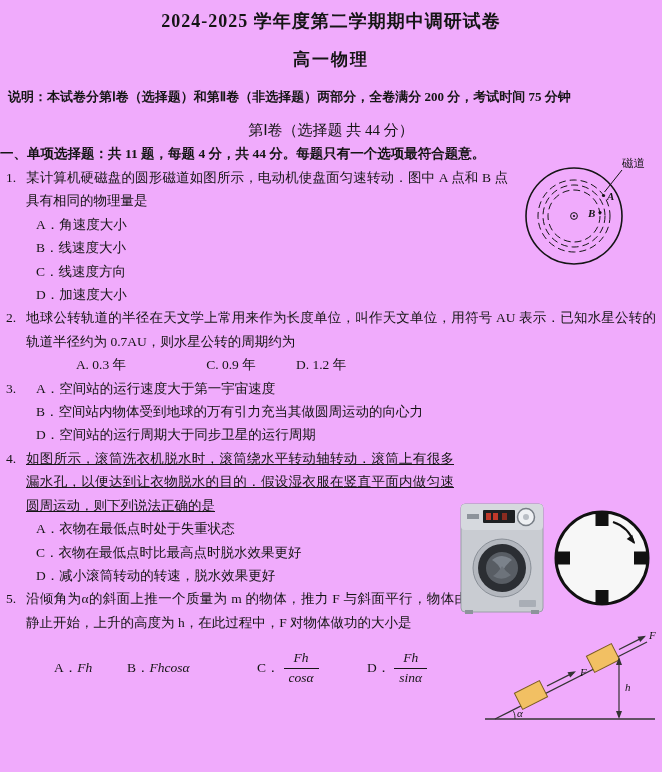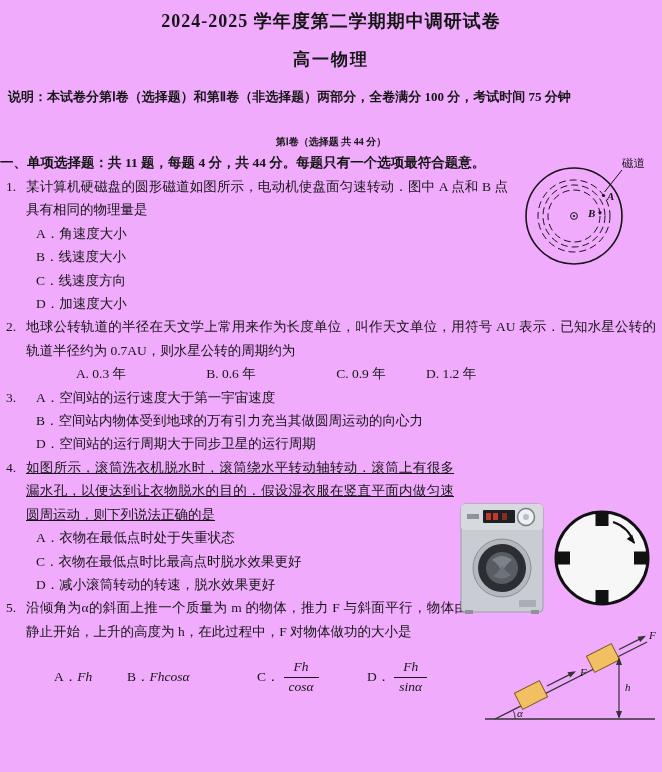--- a/index.html
+++ b/index.html
@@ -8,21 +8,21 @@
     position:relative;
     width:662px; height:772px;
     background:#f0abfc;
     color:#151515;
     font-family:"Liberation Serif", serif;
     overflow:hidden;
   }
   .title { padding-top:9px; text-align:center; font-size:18px; font-weight:bold; letter-spacing:1px; }
   .subtitle { margin-top:15px; text-align:center; font-size:17px; font-weight:bold; letter-spacing:2px; }
   .note { margin-top:17px; padding:0 8px; font-size:13px; font-weight:bold; }
-  .section-title { margin-top:29px; text-align:center; font-size:10px; font-weight:bold; }
+  .section-title { margin-top:15px; text-align:center; font-size:15px; font-weight:normal; }
   .part-heading { margin-top:5px; font-size:13.5px; font-weight:bold; }
   .questions { padding:3px 6px 0 6px; font-size:13.5px; line-height:23.4px; }
   .question { display:flex; align-items:flex-start; }
   .q-num { width:20px; flex:0 0 20px; }
   .q-body { flex:1; }
   .q-text { text-align:justify; }
   .w502 .q-text { width:482px; }
   .w448 .q-text { width:428px;text-decoration:underline; }
   .w462 .q-text { width:442px; }
   ul.opts-v { list-style:none; padding-left:10px; }
@@ -47,21 +47,21 @@
   .fig-incline { left:481px; top:629px; }
   svg text { font-family:"Liberation Serif", serif; }
 </style>
 </head>
 <body>
 
 <div class="page">
 
   <div class="title">2024-2025 学年度第二学期期中调研试卷</div>
   <div class="subtitle">高一物理</div>
-  <div class="note">说明：本试卷分第Ⅰ卷（选择题）和第Ⅱ卷（非选择题）两部分，全卷满分 100 分，考试时间 75 分钟</div>
+  <div class="note">说明：本试卷分第Ⅰ卷（选择题）和第Ⅱ卷（非选择题）两部分，全卷满分 200 分，考试时间 75 分钟</div>
   <div class="section-title">第Ⅰ卷（选择题 共 44 分）</div>
   <div class="part-heading">一、单项选择题：共 11 题，每题 4 分，共 44 分。每题只有一个选项最符合题意。</div>
 
   <div class="questions">
 
     <div class="question w502">
       <span class="q-num">1.</span>
       <div class="q-body">
         <div class="q-text">某计算机硬磁盘的圆形磁道如图所示，电动机使盘面匀速转动．图中 A 点和 B 点具有相同的物理量是</div>
         <ul class="opts-v">
@@ -72,21 +72,20 @@
         </ul>
       </div>
     </div>
 
     <div class="question">
       <span class="q-num">2.</span>
       <div class="q-body">
         <div class="q-text">地球公转轨道的半径在天文学上常用来作为长度单位，叫作天文单位，用符号 AU 表示．已知水星公转的轨道半径约为 0.7AU，则水星公转的周期约为</div>
         <div class="opts-h">
           <span class="o1">A. 0.3 年</span>
-          <span class="o2">B. 0.6 年</span>
           <span class="o3">C. 0.9 年</span>
           <span class="o4">D. 1.2 年</span>
         </div>
       </div>
     </div>
 
     <div class="question">
       <span class="q-num">3.</span>
       <div class="q-body">
         <ul class="opts-v">

